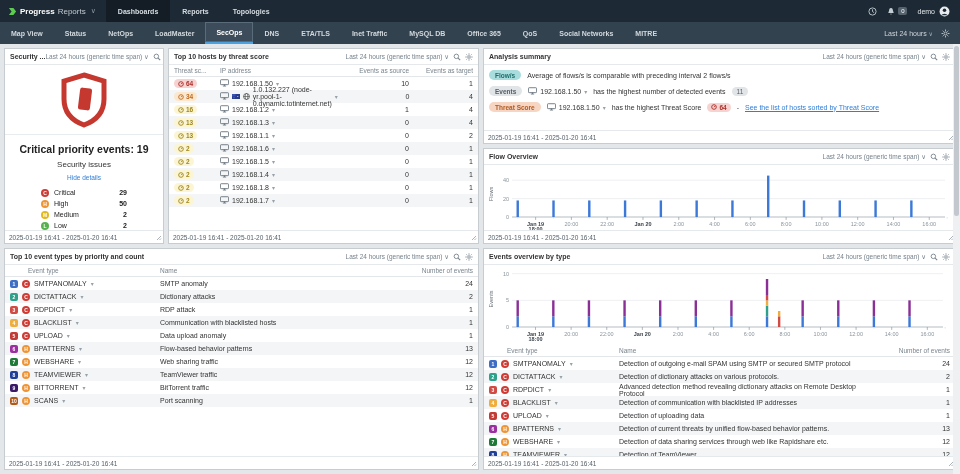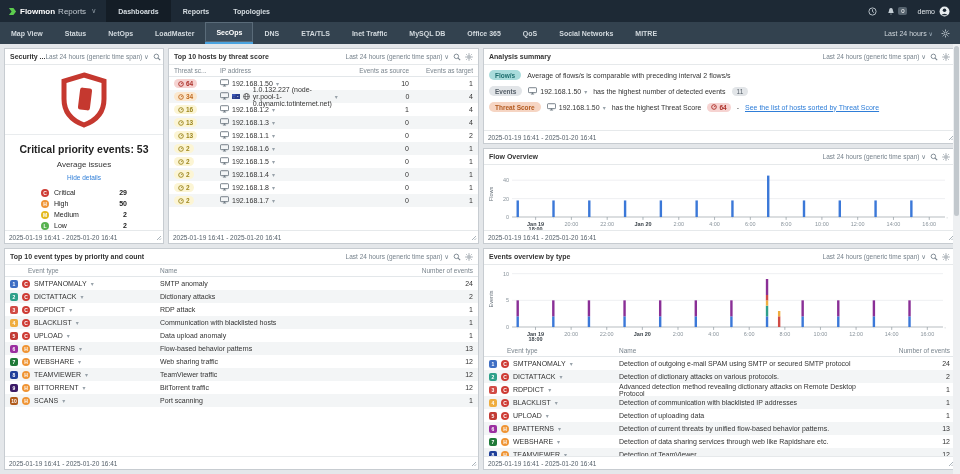--- a/index.html
+++ b/index.html
@@ -72,21 +72,21 @@
   .icon-btn { cursor:pointer; display:inline-flex; }
 </style>
 </head>
 <body>
 
 <header class="topbar">
   <div class="brand">
     <svg width="9" height="9" viewBox="0 0 10 10">
         <path d="M1 1 L6 1 L9 5 L6 9 L1 9 L4 5 Z" fill="#5ccc4e"></path>
       </svg>
-    <span class="p">Flowmon</span>
+    <span class="p">Progress</span>
     <span class="f">Reports</span>
     <span class="caret">∨</span>
   </div>
   <nav class="topmenu" id="topmenu">
       <div class="menu-item active">Dashboards</div>
       <div class="menu-item">Reports</div>
       <div class="menu-item">Topologies</div>
     </nav>
   <div class="topbar-right">
     <span class="icon-btn">
@@ -165,22 +165,22 @@
 
         </span>
       </div>
       <div class="p-body">
         <div class="shield-box">
           <svg width="52" height="56" viewBox="0 0 52 56">
             <path d="M26 3 L46 9 V27 C46 41 37 49 26 53 C15 49 6 41 6 27 V9 Z" fill="none" stroke="#c5382f" stroke-width="5"></path>
             <rect x="21" y="16" width="12" height="22" rx="2.5" fill="#c5382f" transform="rotate(7 27 27)"></rect>
           </svg>
         </div>
-        <div class="sec-headline">Critical priority events: 53</div>
-        <div class="sec-sub">Average issues</div>
+        <div class="sec-headline">Critical priority events: 19</div>
+        <div class="sec-sub">Security issues</div>
         <div class="sec-link">Hide details</div>
         <div class="prio-list" id="prio-list">
             <div class="prio-row">
               <span class="prio-dot" style="background: rgb(206, 60, 53);">C</span>
               <span>Critical</span>
               <span class="prio-count">29</span>
             </div>
             <div class="prio-row">
               <span class="prio-dot" style="background: rgb(239, 148, 52);">H</span>
               <span>High</span>

